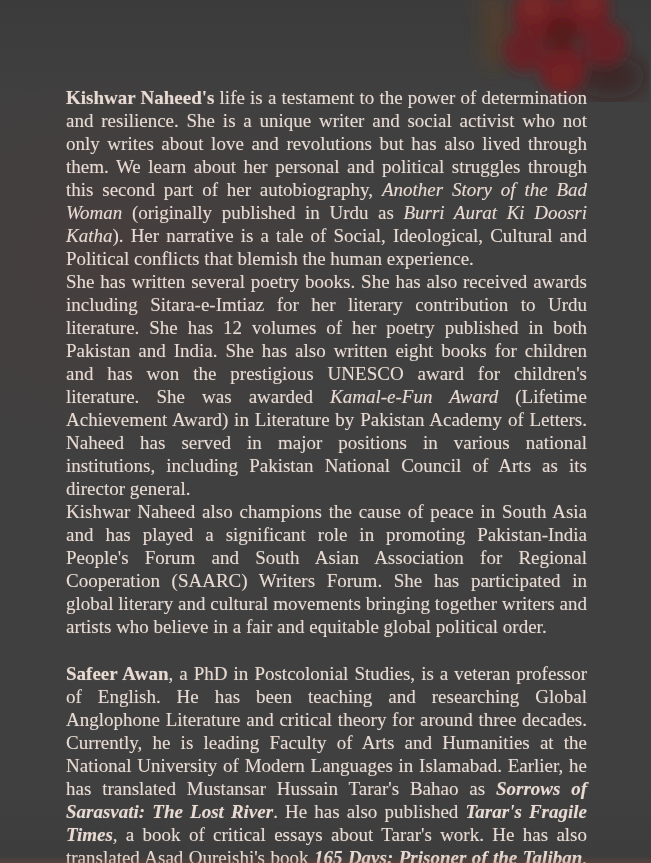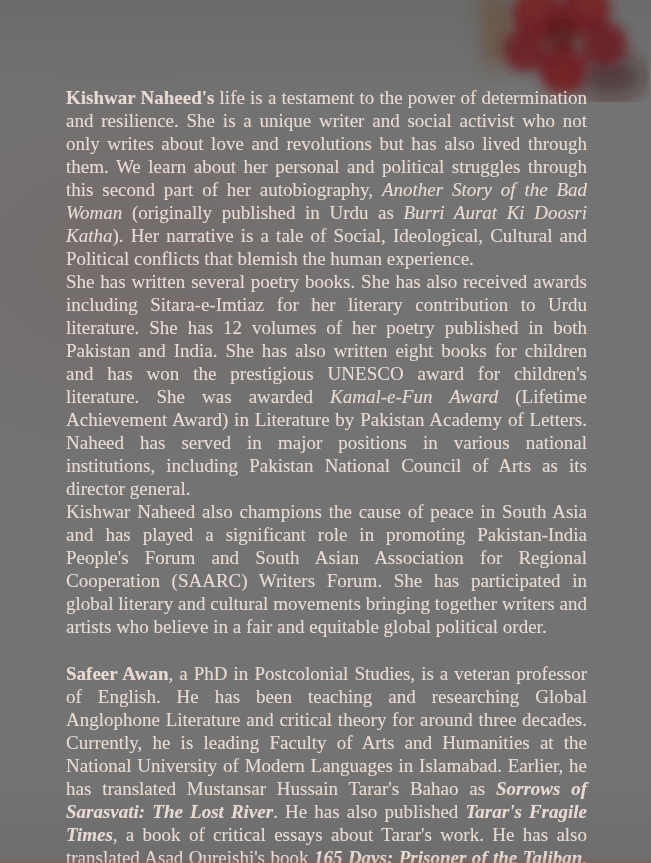--- a/index.html
+++ b/index.html
@@ -4,21 +4,21 @@
 <style>
   html, body {
     margin: 0;
     padding: 0;
     background: #2b0d0a;
   }
   .page {
     position: relative;
     width: 651px;
     height: 863px;
-    background: #737373;
+    background: #404040;
     overflow: hidden;
     font-family: "Liberation Serif", "DejaVu Serif", serif;
   }
   
   .page::before {
     content: "";
     position: absolute;
     inset: 0;
     background:
       radial-gradient(ellipse 400px 300px at 18% 30%, rgba(120,45,35,0.10), rgba(0,0,0,0) 70%),

